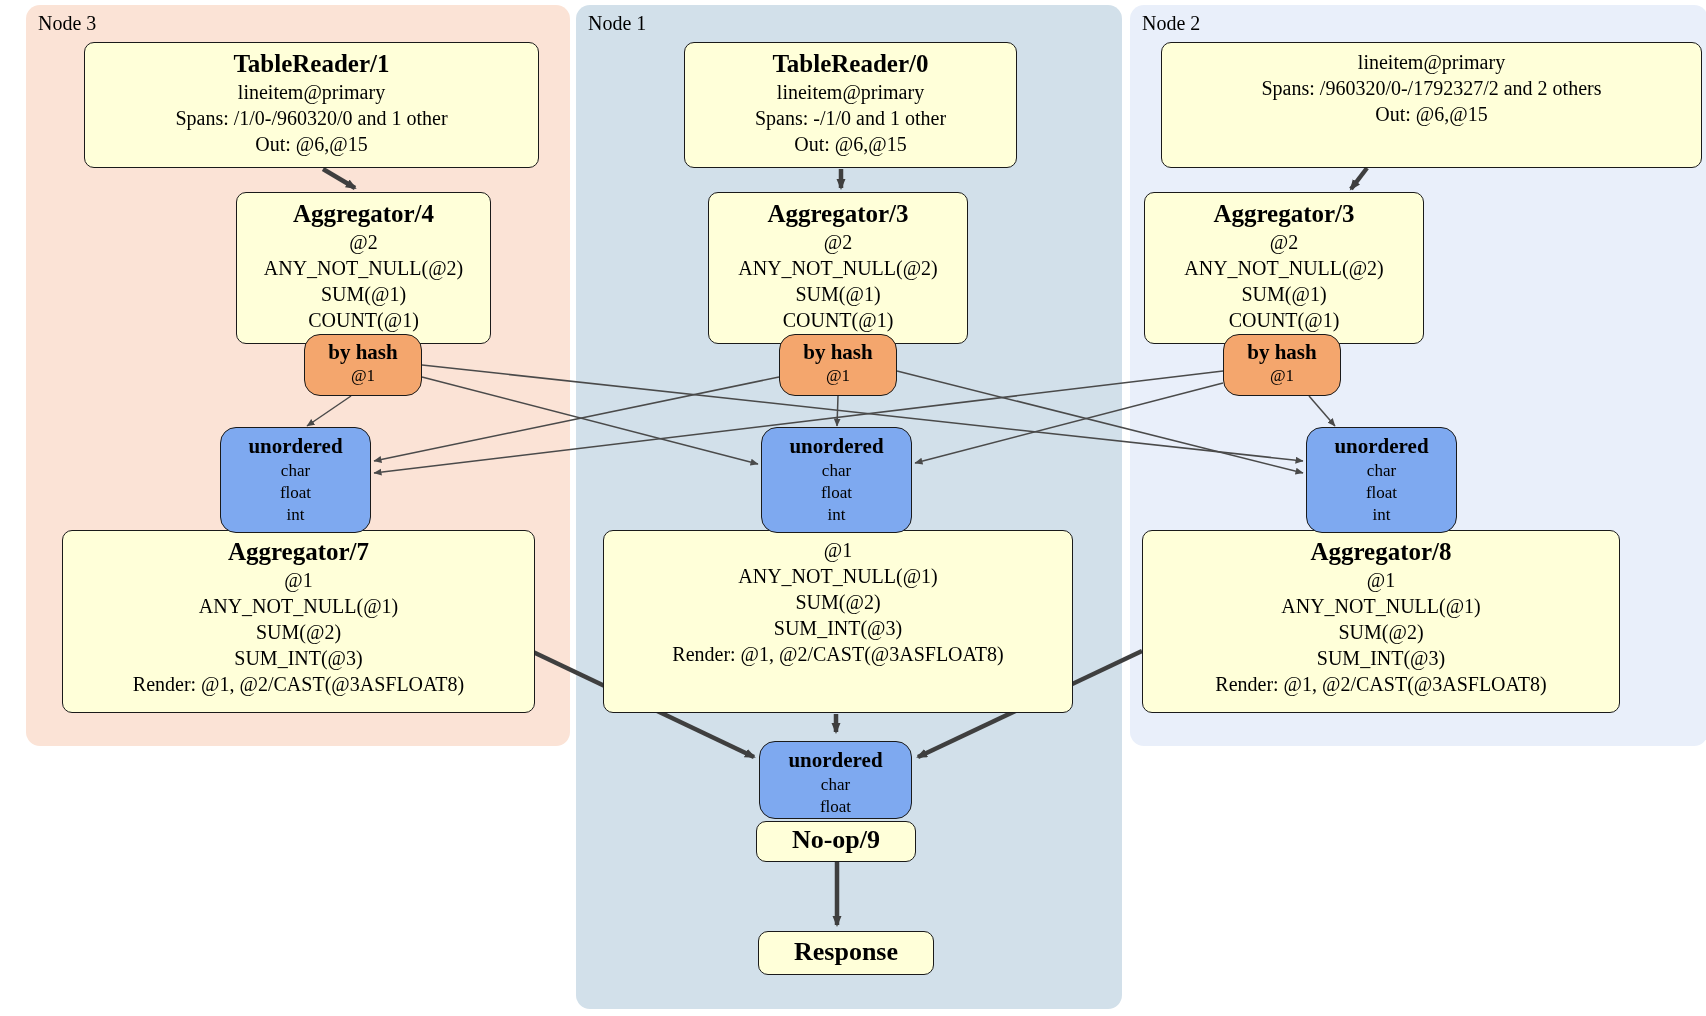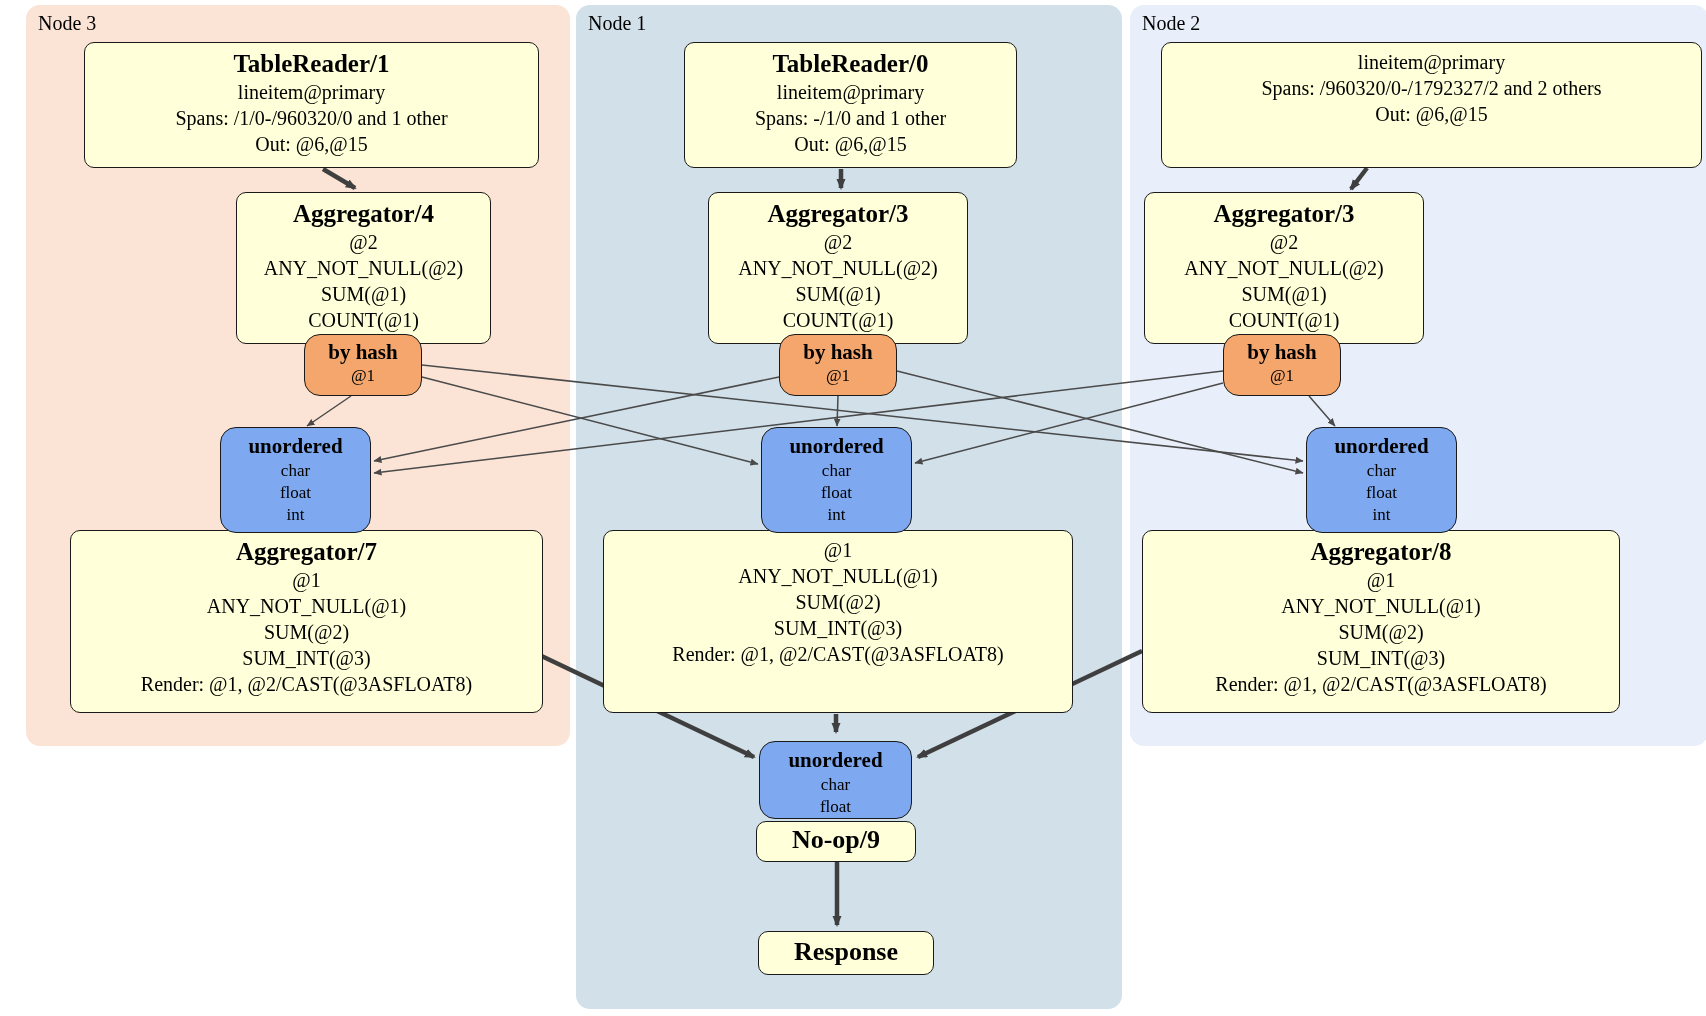--- a/index.html
+++ b/index.html
@@ -89,21 +89,21 @@
   <div class="box router" style="left:286px;top:334px;width:118px;height:62px;">
     <div class="title">by hash</div>
     <div class="line">@1</div>
   </div>
   <div class="box sync" style="left:202px;top:427px;width:151px;height:106px;">
     <div class="title">unordered</div>
     <div class="line">char</div>
     <div class="line">float</div>
     <div class="line">int</div>
   </div>
-  <div class="box" style="left:52px;top:530px;width:473px;height:183px;">
+  <div class="box" style="left:44px;top:530px;width:473px;height:183px;">
     <div class="title">Aggregator/7</div>
     <div class="line">@1</div>
     <div class="line">ANY_NOT_NULL(@1)</div>
     <div class="line">SUM(@2)</div>
     <div class="line">SUM_INT(@3)</div>
     <div class="line">Render: @1, @2/CAST(@3ASFLOAT8)</div>
   </div>
 
   <div class="box" style="left:666px;top:42px;width:333px;height:126px;text-align:center;">
     <div class="title">TableReader/0</div>

